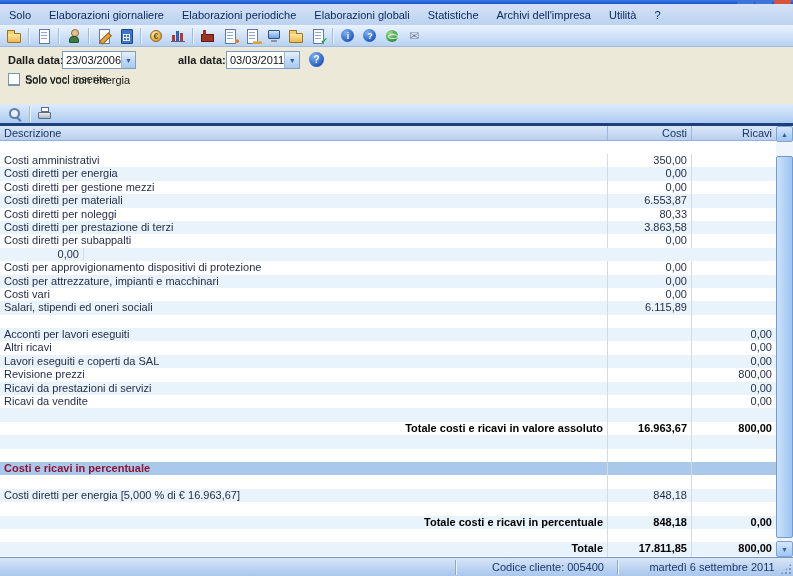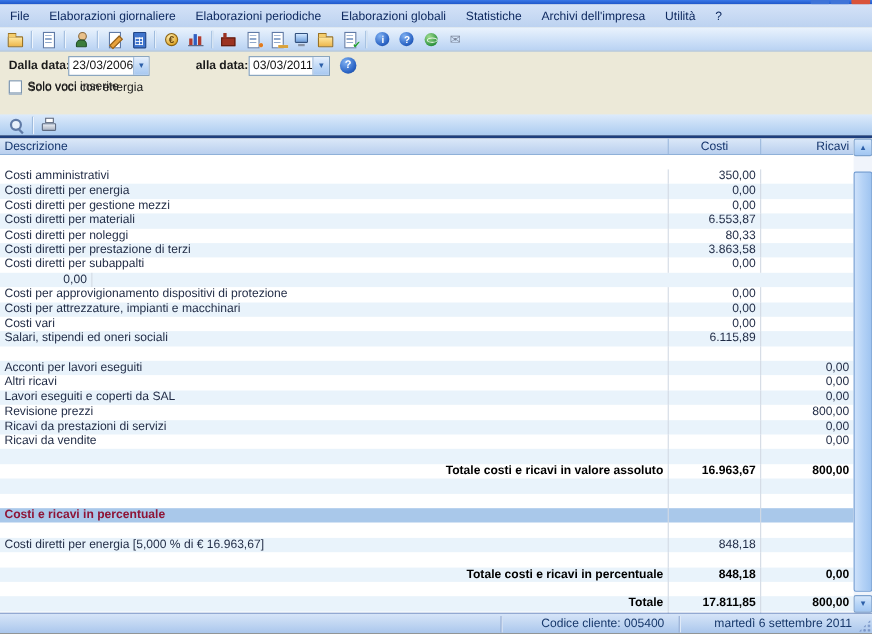--- a/index.html
+++ b/index.html
@@ -78,21 +78,21 @@
   
   #subtoolbar{position:absolute;left:0;top:104px;width:793px;height:19px;display:flex;align-items:center;padding-left:4px;box-sizing:border-box;
       background:linear-gradient(#ddebfb,#abcbf0);}
   #navyline{position:absolute;left:0;top:123px;width:793px;height:3px;background:#1e3f7d;}
 
   
   #gridwrap{position:absolute;left:0;top:126px;width:793px;height:431px;background:#fff;}
   #gridheader{position:absolute;left:0;top:0;width:776px;height:15px;display:flex;
       background:linear-gradient(#dbe8f8,#b9cfee);border-bottom:1px solid #8fb0d8;box-sizing:border-box;color:#16366e;}
   .hcell{line-height:14px;box-sizing:border-box;border-right:1px solid #9cb8dd;padding:0 4px;}
-  .hc0{width:608px;} .hc1{width:84px;text-align:center;} .hc2{width:84px;text-align:right;border-right:none;}
+  .hc0{width:608px;} .hc1{width:84px;text-align:right;} .hc2{width:84px;text-align:right;border-right:none;}
   #gridbody{position:absolute;left:0;top:15px;width:776px;height:416px;overflow:hidden;padding-top:13px;box-sizing:content-box;background:#fff;}
   .grid-row{display:flex;height:13.4px;line-height:13.4px;}
   .grid-row.stripe{background:#e9f3fb;}
   .gcell{box-sizing:border-box;padding:0 4px;white-space:nowrap;overflow:hidden;}
   .g0{width:608px;border-right:1px solid #d3dae4;}
   .g1{width:84px;text-align:right;border-right:1px solid #d3dae4;}
   .g2{width:84px;text-align:right;}
   .t-total .g0{text-align:right;font-weight:bold;color:#000;}
   .t-total .g1,.t-total .g2{font-weight:bold;color:#000;}
   .t-section{background:#a9c8ea !important;}
@@ -124,21 +124,21 @@
 
 <div id="app">
 
   <div id="titlestrip">
     <span class="winbtn" id="btn-min"></span>
     <span class="winbtn" id="btn-max"></span>
     <span class="winbtn" id="btn-close"></span>
   </div>
 
   <div id="menubar">
-      <div class="menu-item">File</div>
+      <div class="menu-item">Solo</div>
       <div class="menu-item">Elaborazioni giornaliere</div>
       <div class="menu-item">Elaborazioni periodiche</div>
       <div class="menu-item">Elaborazioni globali</div>
       <div class="menu-item">Statistiche</div>
       <div class="menu-item">Archivi dell'impresa</div>
       <div class="menu-item">Utilità</div>
       <div class="menu-item">?</div>
     </div>
 
   <div id="toolbar">

